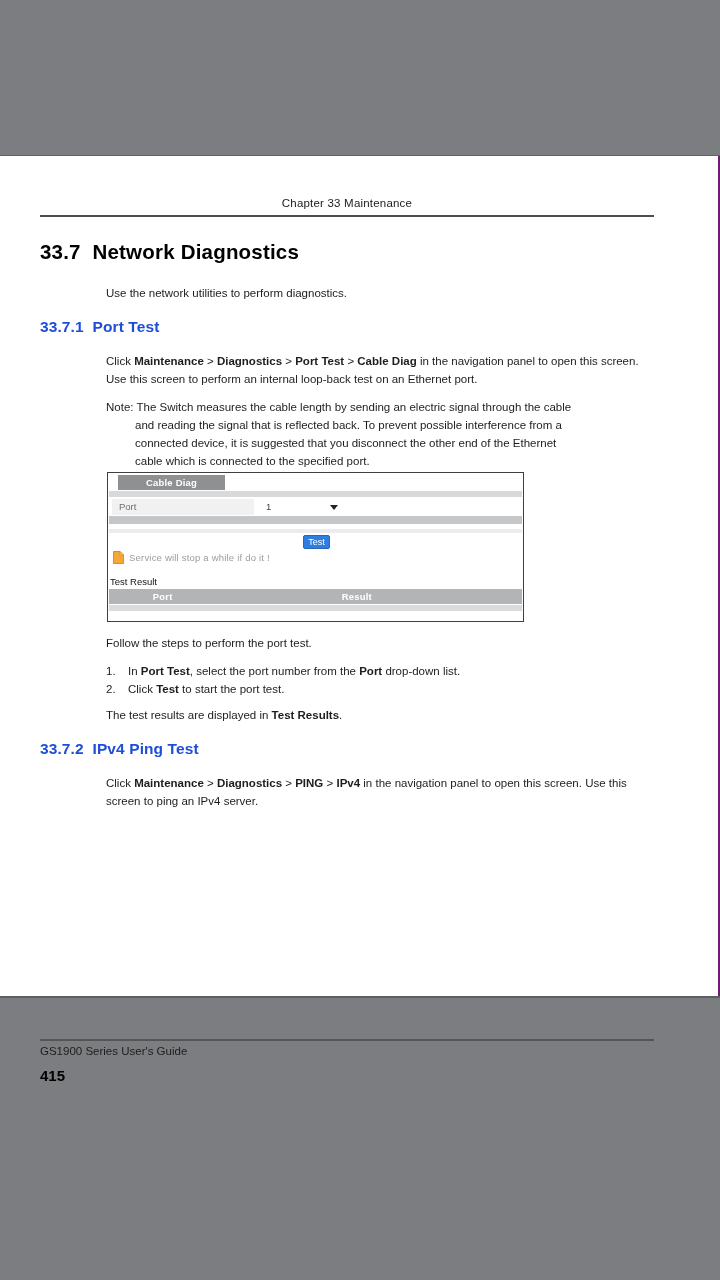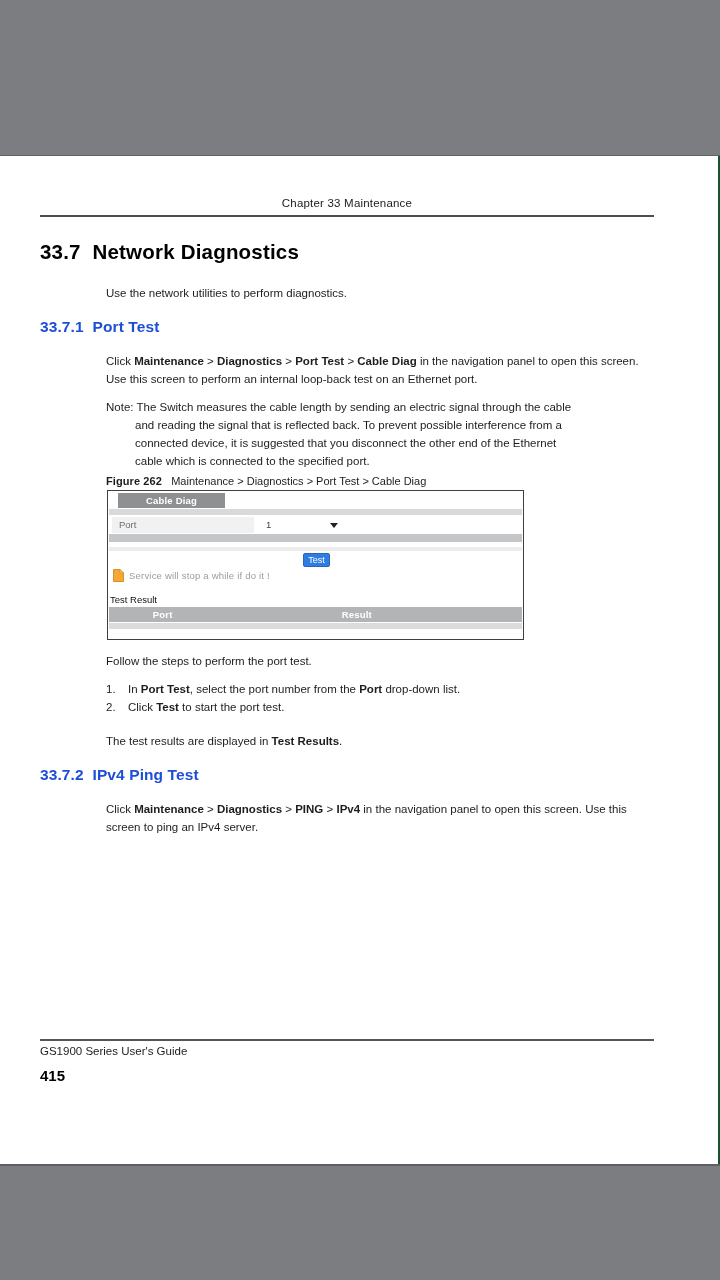--- a/index.html
+++ b/index.html
@@ -5,22 +5,22 @@
   html,body{margin:0;padding:0}
   body{
     width:720px;height:1280px;overflow:hidden;
     background:#7b7d80;
     font-family:"Liberation Sans", sans-serif;
     -webkit-font-smoothing:antialiased;
   }
   .viewer-top{height:155px;background:var(--viewer-bg,#7b7d80);border-bottom:1px solid #626366}
   .viewer-bottom{height:158px;background:var(--viewer-bg,#7b7d80);border-top:2px solid #5e5f62}
   .doc-page{
-    position:relative;height:1008px;background:#ffffff;
-    border-right:2px solid #14532d;box-sizing:border-box;
+    position:relative;height:840px;background:#ffffff;
+    border-right:2px solid #701a75;box-sizing:border-box;
     padding:40px 64px 0 40px;color:#1c1c1c;
   }
   .chapter-line{text-align:center;font-size:11.5px;color:#222;letter-spacing:.2px;line-height:14px}
   .header-rule{height:2px;background:#4e4e4e;margin-top:5px}
   .h1{font-size:20.5px;font-weight:bold;color:#000;margin:23px 0 0 0;letter-spacing:.2px}
   .h2{font-size:15.5px;font-weight:bold;color:#1d4ed8;margin:16px 0 0 0;letter-spacing:.1px}
   .body-p{font-size:11.5px;line-height:18px;margin:0 0 0 66px;color:#1d1d1d}
   .p-intro{margin-top:20px}
   .p-open{margin-top:16px}
   .note-block{margin:10px 0 0 66px;padding-left:29px;text-indent:-29px;font-size:11.5px;line-height:18px;color:#1d1d1d}
@@ -65,21 +65,21 @@
     color:#fff;font-size:9.5px;font-weight:bold;letter-spacing:.2px;
   }
   .fig-th-port{left:13%}
   .fig-th-result{left:60%}
   .fig-subrow{position:absolute;left:1px;right:1px;top:132px;height:6px;background:#dadbdc}
 
   .p-follow{margin-top:12px}
   .steps{margin:10px 0 0 66px}
   .step{display:flex;font-size:11.5px;line-height:18px;color:#1d1d1d}
   .step-num{width:22px;flex:0 0 22px}
-  .p-results{margin-top:16px}
+  .p-results{margin-top:8px}
   .p-open2{margin-top:16px}
 
   .page-footer{position:absolute;left:40px;right:64px;top:883px;}
   .footer-rule{height:2px;background:#555}
   .guide-title{font-size:11.5px;color:#1d1d1d;margin-top:3px;line-height:14px}
   .page-number{font-size:15px;font-weight:bold;color:#000;margin-top:9px;line-height:18px}
 </style>
 </head>
 <body style="--viewer-bg: #7b7d80; --accent-blue: #2e7de0; --tab-gray: #8e9092; --table-header-gray: #b3b4b6; --warning-orange: #f5a833;">
 
@@ -91,21 +91,20 @@
   <div class="header-rule"></div>
 
   <h1 class="h1">33.7&nbsp;&nbsp;Network Diagnostics</h1>
   <p class="body-p p-intro">Use the network utilities to perform diagnostics.</p>
 
   <h2 class="h2">33.7.1&nbsp;&nbsp;Port Test</h2>
   <p class="body-p p-open"><span>Click </span><b>Maintenance</b><span> &gt; </span><b>Diagnostics</b><span> &gt; </span><b>Port Test</b><span> &gt; </span><b>Cable Diag</b><span> in the navigation panel to open this screen.</span><br><span>Use this screen to perform an internal loop-back test on an Ethernet port.</span></p>
 
   <div class="note-block"><span>Note: The Switch measures the cable length by sending an electric signal through the cable</span><br><span>and reading the signal that is reflected back. To prevent possible interference from a</span><br><span>connected device, it is suggested that you disconnect the other end of the Ethernet</span><br><span>cable which is connected to the specified port.</span></div>
 
-  <p class="fig-caption"><b>Figure 262</b><span>&nbsp;&nbsp;&nbsp;Maintenance &gt; Diagnostics &gt; Port Test &gt; Cable Diag</span></p>
 
   <div class="figure-box">
     <div class="fig-tab">Cable Diag</div>
     <div class="fig-strip1"></div>
     <div class="fig-port-label">Port</div>
     <div class="fig-dropdown">
       <span class="val">1</span>
       <span class="caret"></span>
     </div>
     <div class="fig-bar2"></div>

